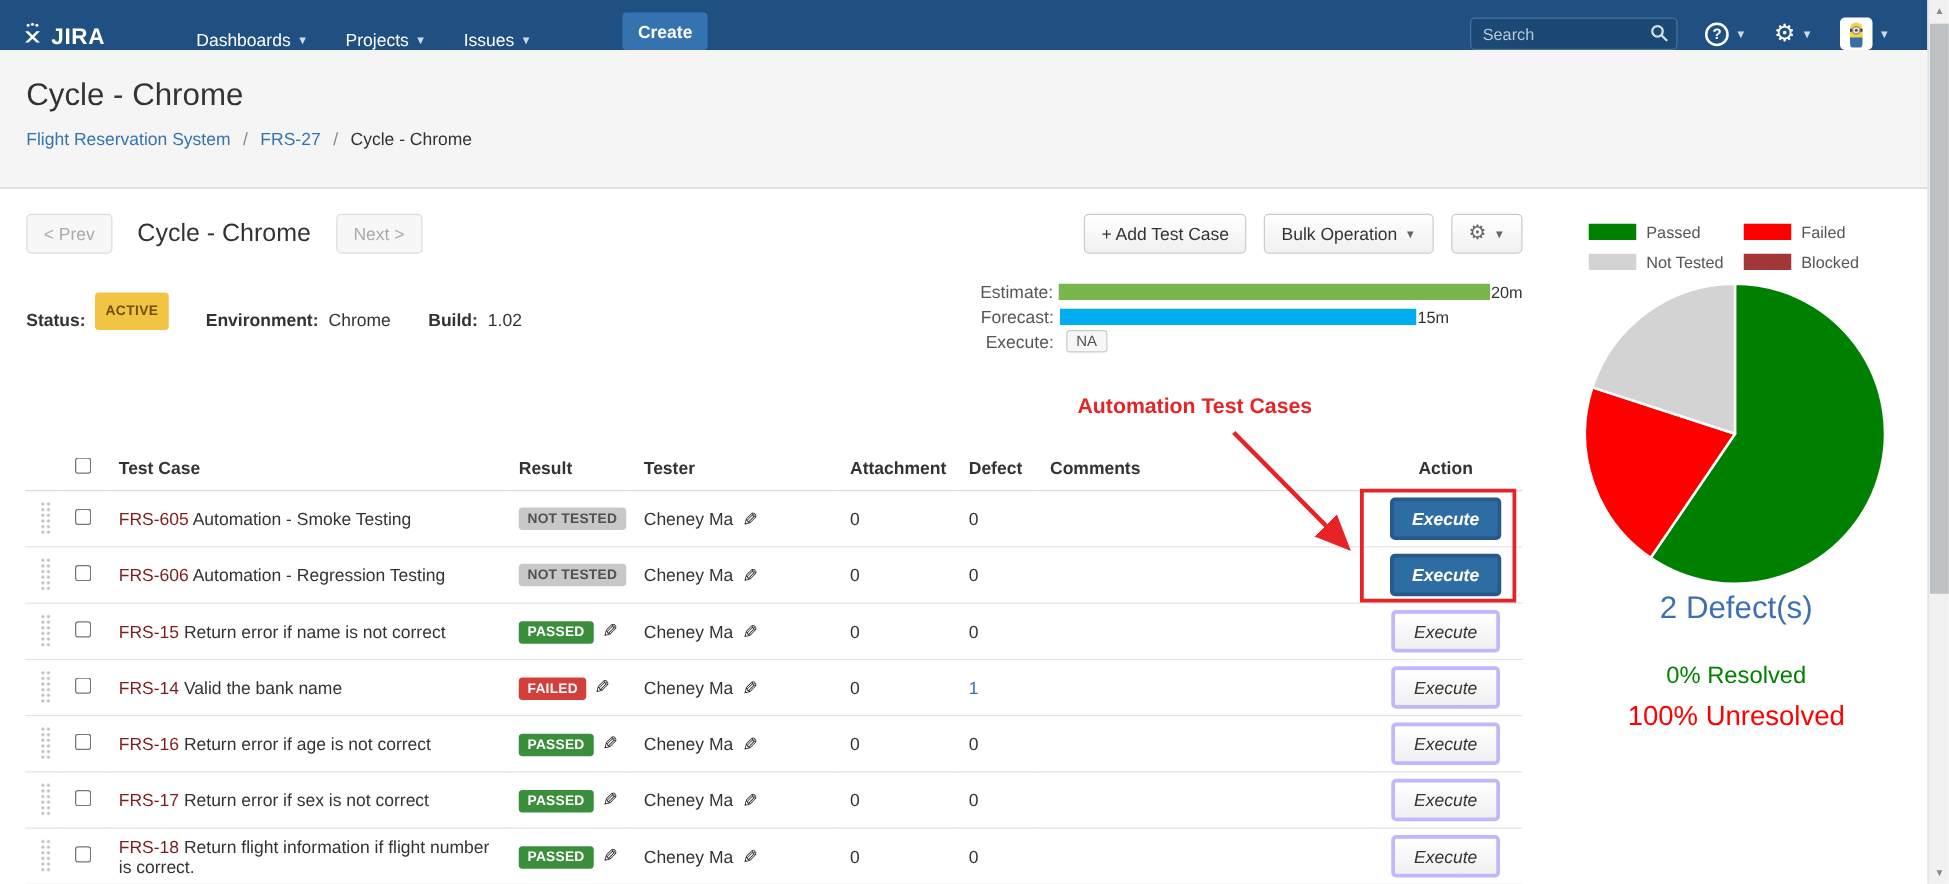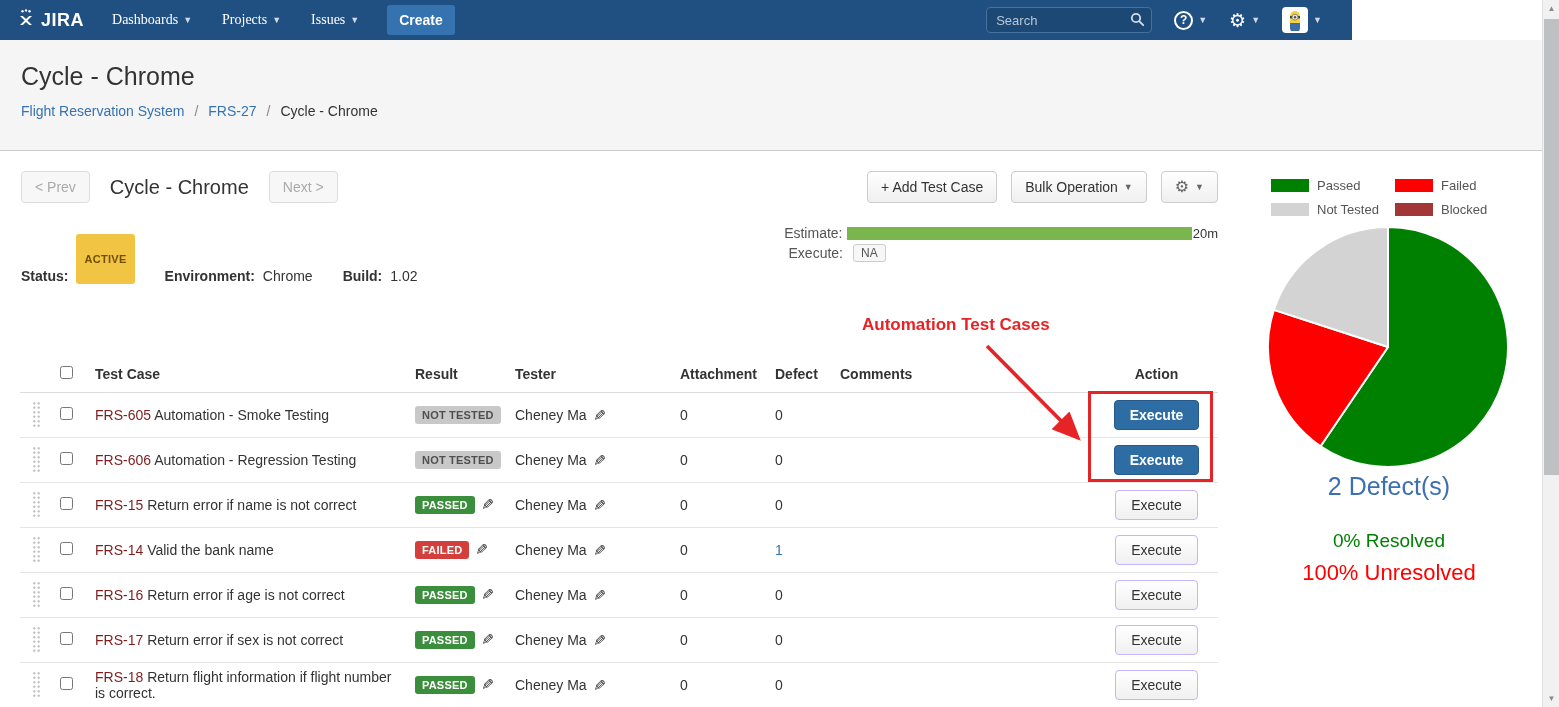--- a/index.html
+++ b/index.html
@@ -1,23 +1,23 @@
 <!DOCTYPE html>
 <html><head>
 <meta charset="utf-8">
 <style>
   * { margin:0; padding:0; box-sizing:border-box; }
   html,body { width:1559px; height:707px; overflow:hidden; background:#fff;
     font-family:"Liberation Sans","DejaVu Sans",sans-serif; color:#333; }
 
   
-  .topnav { position:absolute; left:0; top:0; width:1352px; height:40px; background:#205081;
-    display:flex; align-items:center; color:#fff; }
+  .topnav { position:absolute; left:0; top:0; width:1542px; height:40px; background:#205081;
+    display:flex; align-items:flex-end; color:#fff;gap:45px; }
   .brand { display:flex; align-items:center; gap:5px; margin-left:16px; font-weight:bold; font-size:18px; letter-spacing:.5px; }
-  .nav-items { display:flex; align-items:center; margin-left:28px; gap:30px; font-size:14px;font-family:Liberation Serif, serif; }
+  .nav-items { display:flex; align-items:center; margin-left:28px; gap:30px; font-size:14px; }
   .nav-item { display:flex; align-items:center; gap:5px; cursor:pointer; }
   .caret { font-size:9px; color:#cfd9e6; }
   .create-btn { margin-left:28px; background:#3572b0; border:none; color:#fff; font-weight:bold;
     font-size:14px; padding:7px 12px; border-radius:3px; cursor:pointer; }
   .nav-right { margin-left:auto; display:flex; align-items:center; gap:22px; margin-right:30px; }
   .nav-search { position:relative; }
   .nav-search input { width:166px; height:26px; background:#1b4874; border:1px solid #46719e;
     border-radius:4px; color:#e7eef5; font-size:13px; padding:0 28px 0 9px; outline:none; }
   .nav-search input::placeholder { color:#b9c7d6; }
   .nav-search .mag { position:absolute; right:7px; top:5px; }
@@ -47,21 +47,21 @@
   .btn .gear-g { color:#666; font-size:16px; line-height:1; }
 
   .toolbar-left { position:absolute; left:21px; top:20px; display:flex; align-items:center; gap:14px; }
   .cycle-title { font-size:20px; color:#333; margin:0 6px; }
   .toolbar-right { position:absolute; right:324px; top:20px; display:flex; align-items:center; gap:14px;padding-left:44px; }
 
   .meta-row { position:absolute; left:21px; top:83px; display:flex; align-items:flex-end; gap:8px; font-size:14px; }
   .meta-row b { font-weight:bold; }
   .meta-gap { width:14px; }
   .status-badge { background:#f2c444; color:#6f4f00; font-size:11px; font-weight:bold;
-    padding:19px 8px; border-radius:3px; letter-spacing:.3px; }
+    padding:9px 8px; border-radius:3px; letter-spacing:.3px; }
 
   .progress-block { position:absolute; left:778px; top:72px; width:440px; font-size:14px; color:#555; }
   .p-row { display:flex; align-items:center; height:20px; }
   .p-label { width:65px; text-align:right; margin-right:5px; }
   .p-bar { height:13px; }
   .p-val { font-size:13px; color:#333; margin-left:1px; }
   .effort-na { display:inline-block; border:1px solid #ccc; border-radius:3px; background:#f7f7f7;
     font-size:12px; color:#555; padding:1px 7px; margin-left:5px; }
 
   .search-strip { position:absolute; left:20px; top:149px; width:1198px; height:57px; background:#f5f5f5;
@@ -78,22 +78,22 @@
   table.tc td { height:45px; border-bottom:1px solid #e5e5e5; font-size:14px; padding:2px 10px; vertical-align:middle; }
   table.tc a { color:#7f1d1d; text-decoration:none; }
   .grip { width:9px; height:27px; margin-left:2px; cursor:grab;
     background-image:radial-gradient(circle,#bdbdbd 1.1px,transparent 1.3px); background-size:4.5px 4.5px; }
   .badge { display:inline-block; padding:3px 7px; font-size:11px; font-weight:bold; border-radius:3px;
     color:#fff; letter-spacing:.2px; white-space:nowrap; }
   .badge.passed { background:#3b8e3b; }
   .badge.failed { background:#d3403b; }
   .badge.not-tested { background:#c8c8c8; color:#4f4f4f; }
   .pencil { color:#222; font-size:15px; margin-left:6px; cursor:pointer; display:inline-block; transform:rotate(90deg); }
-  .exec-btn { display:inline-block; border:1px solid #c4b5fd; background:linear-gradient(#fff,#f0f0f0);
-    color:#333; border-radius:4px; font-size:14px; padding:6px 15px; cursor:pointer; }
+  .exec-btn { display:inline-block; border:3px solid #c4b5fd; background:linear-gradient(#fff,#f0f0f0);
+    color:#333; border-radius:4px; font-size:14px; padding:6px 15px; cursor:pointer;font-style:italic; }
   .exec-btn.primary { background:#2e6da4; border-color:#27598a; color:#fff; font-weight:bold; }
   .defect-link { color:#3572b0; cursor:pointer; }
   td.action-cell { text-align:center; }
 
   
   .anno-text { position:absolute; left:862px; top:315px; font-size:17px; font-weight:bold; }
   .anno-rect { position:absolute; left:1088px; top:391px; width:125px; height:91px; border:3px solid #e62325; }
   .anno-arrow { position:absolute; left:975px; top:338px; pointer-events:none; }
 
   
@@ -214,20 +214,25 @@
     <span class="meta-gap"></span>
     <b>Build:</b>
     <span>1.02</span>
   </div>
 
   <div class="progress-block">
     <div class="p-row">
       <span class="p-label">Estimate:</span>
       <span class="p-bar" style="width: 347px; background: rgb(121, 183, 78);"></span>
       <span class="p-val">20m</span>
+    </div>
+    <div class="p-row">
+      <span class="p-label">Forecast:</span>
+      <span class="p-bar" style="width: 285px; background: rgb(0, 174, 239);"></span>
+      <span class="p-val">15m</span>
     </div>
     <div class="p-row">
       <span class="p-label">Execute:</span>
       <span class="effort-na">NA</span>
     </div>
   </div>
 
 
   <table class="tc">
     <colgroup>

